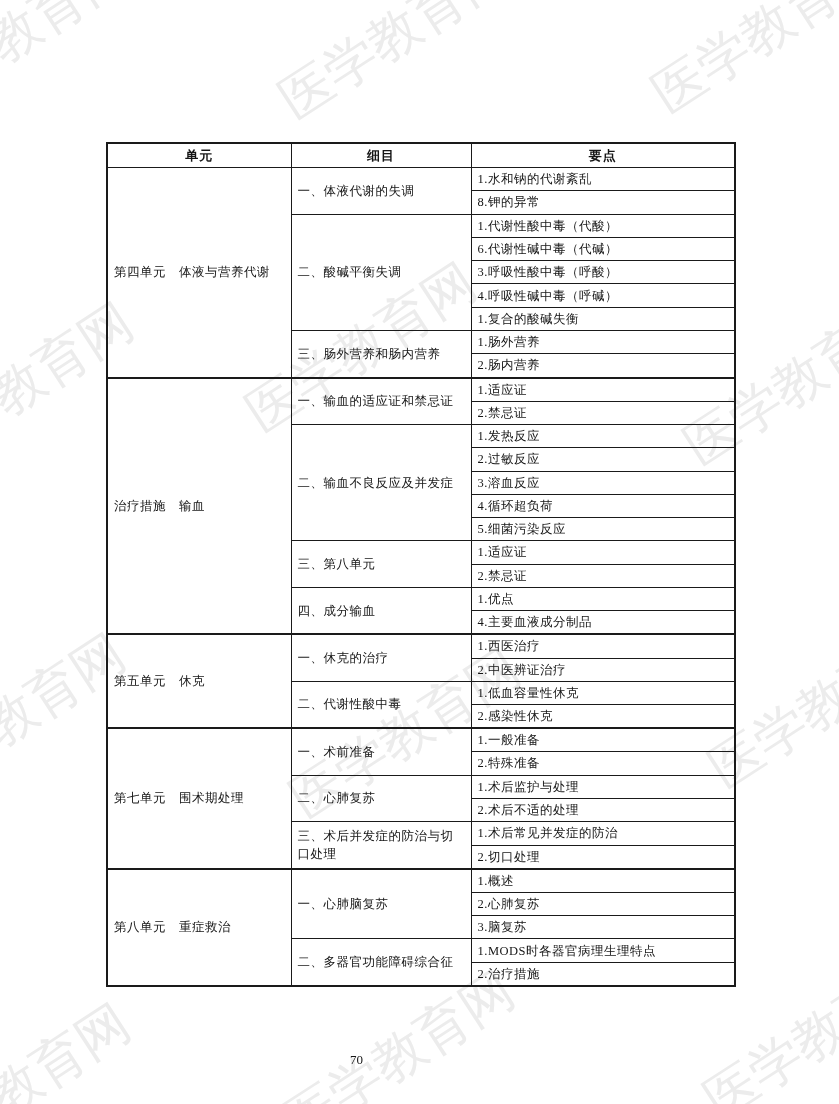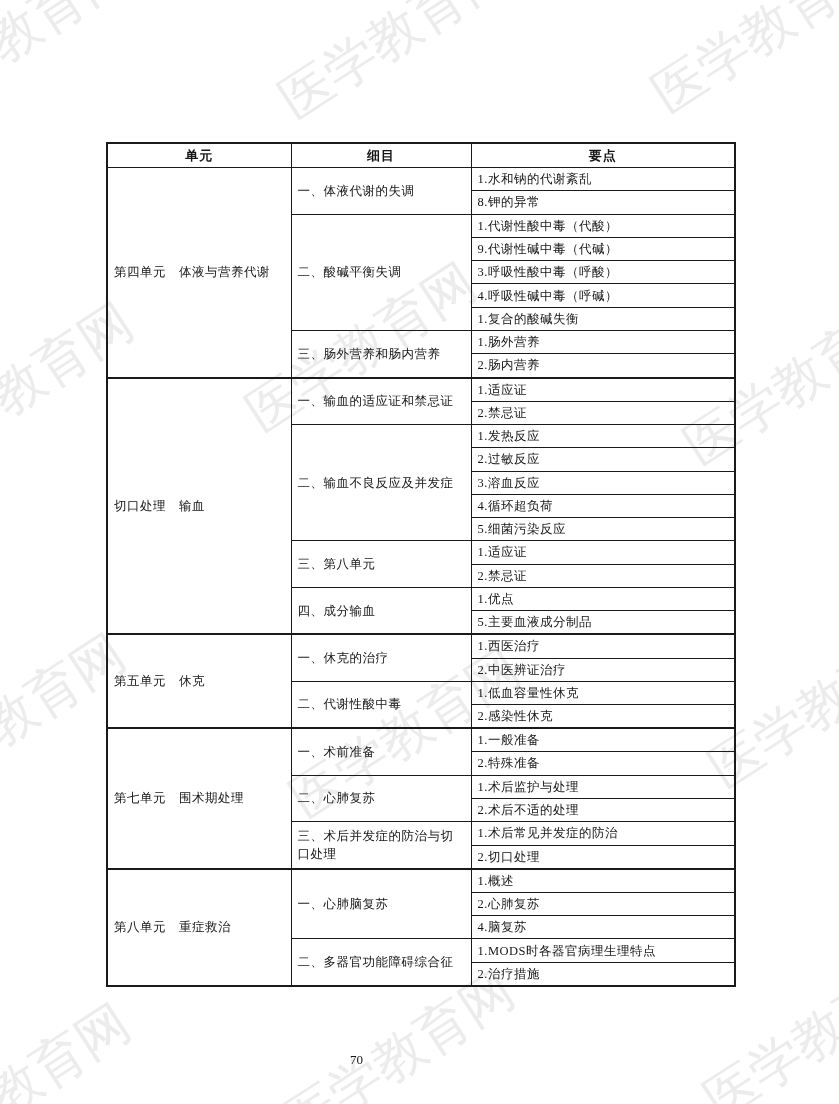--- a/index.html
+++ b/index.html
@@ -137,40 +137,40 @@
           <td class="point-cell">1.水和钠的代谢紊乱</td>
         </tr>
         <tr>
           <td class="point-cell">8.钾的异常</td>
         </tr>
         <tr>
           <td class="detail-cell" rowspan="5">二、酸碱平衡失调</td>
           <td class="point-cell">1.代谢性酸中毒（代酸）</td>
         </tr>
         <tr>
-          <td class="point-cell">9.代谢性碱中毒（代碱）</td>
+          <td class="point-cell">6.代谢性碱中毒（代碱）</td>
         </tr>
         <tr>
           <td class="point-cell">3.呼吸性酸中毒（呼酸）</td>
         </tr>
         <tr>
           <td class="point-cell">4.呼吸性碱中毒（呼碱）</td>
         </tr>
         <tr>
           <td class="point-cell">1.复合的酸碱失衡</td>
         </tr>
         <tr>
           <td class="detail-cell" rowspan="2">三、肠外营养和肠内营养</td>
           <td class="point-cell">1.肠外营养</td>
         </tr>
         <tr>
           <td class="point-cell">2.肠内营养</td>
         </tr>
         <tr class="unit-start">
-          <td class="unit-cell" rowspan="11">切口处理　输血</td>
+          <td class="unit-cell" rowspan="11">治疗措施　输血</td>
           <td class="detail-cell" rowspan="2">一、输血的适应证和禁忌证</td>
           <td class="point-cell">1.适应证</td>
         </tr>
         <tr>
           <td class="point-cell">2.禁忌证</td>
         </tr>
         <tr>
           <td class="detail-cell" rowspan="5">二、输血不良反应及并发症</td>
           <td class="point-cell">1.发热反应</td>
         </tr>
@@ -191,21 +191,21 @@
           <td class="point-cell">1.适应证</td>
         </tr>
         <tr>
           <td class="point-cell">2.禁忌证</td>
         </tr>
         <tr>
           <td class="detail-cell" rowspan="2">四、成分输血</td>
           <td class="point-cell">1.优点</td>
         </tr>
         <tr>
-          <td class="point-cell">5.主要血液成分制品</td>
+          <td class="point-cell">4.主要血液成分制品</td>
         </tr>
         <tr class="unit-start">
           <td class="unit-cell" rowspan="4">第五单元　休克</td>
           <td class="detail-cell" rowspan="2">一、休克的治疗</td>
           <td class="point-cell">1.西医治疗</td>
         </tr>
         <tr>
           <td class="point-cell">2.中医辨证治疗</td>
         </tr>
         <tr>
@@ -239,21 +239,21 @@
         </tr>
         <tr class="unit-start">
           <td class="unit-cell" rowspan="5">第八单元　重症救治</td>
           <td class="detail-cell" rowspan="3">一、心肺脑复苏</td>
           <td class="point-cell">1.概述</td>
         </tr>
         <tr>
           <td class="point-cell">2.心肺复苏</td>
         </tr>
         <tr>
-          <td class="point-cell">4.脑复苏</td>
+          <td class="point-cell">3.脑复苏</td>
         </tr>
         <tr>
           <td class="detail-cell" rowspan="2">二、多器官功能障碍综合征</td>
           <td class="point-cell">1.MODS时各器官病理生理特点</td>
         </tr>
         <tr>
           <td class="point-cell">2.治疗措施</td>
         </tr>
       </tbody>
   </table>

